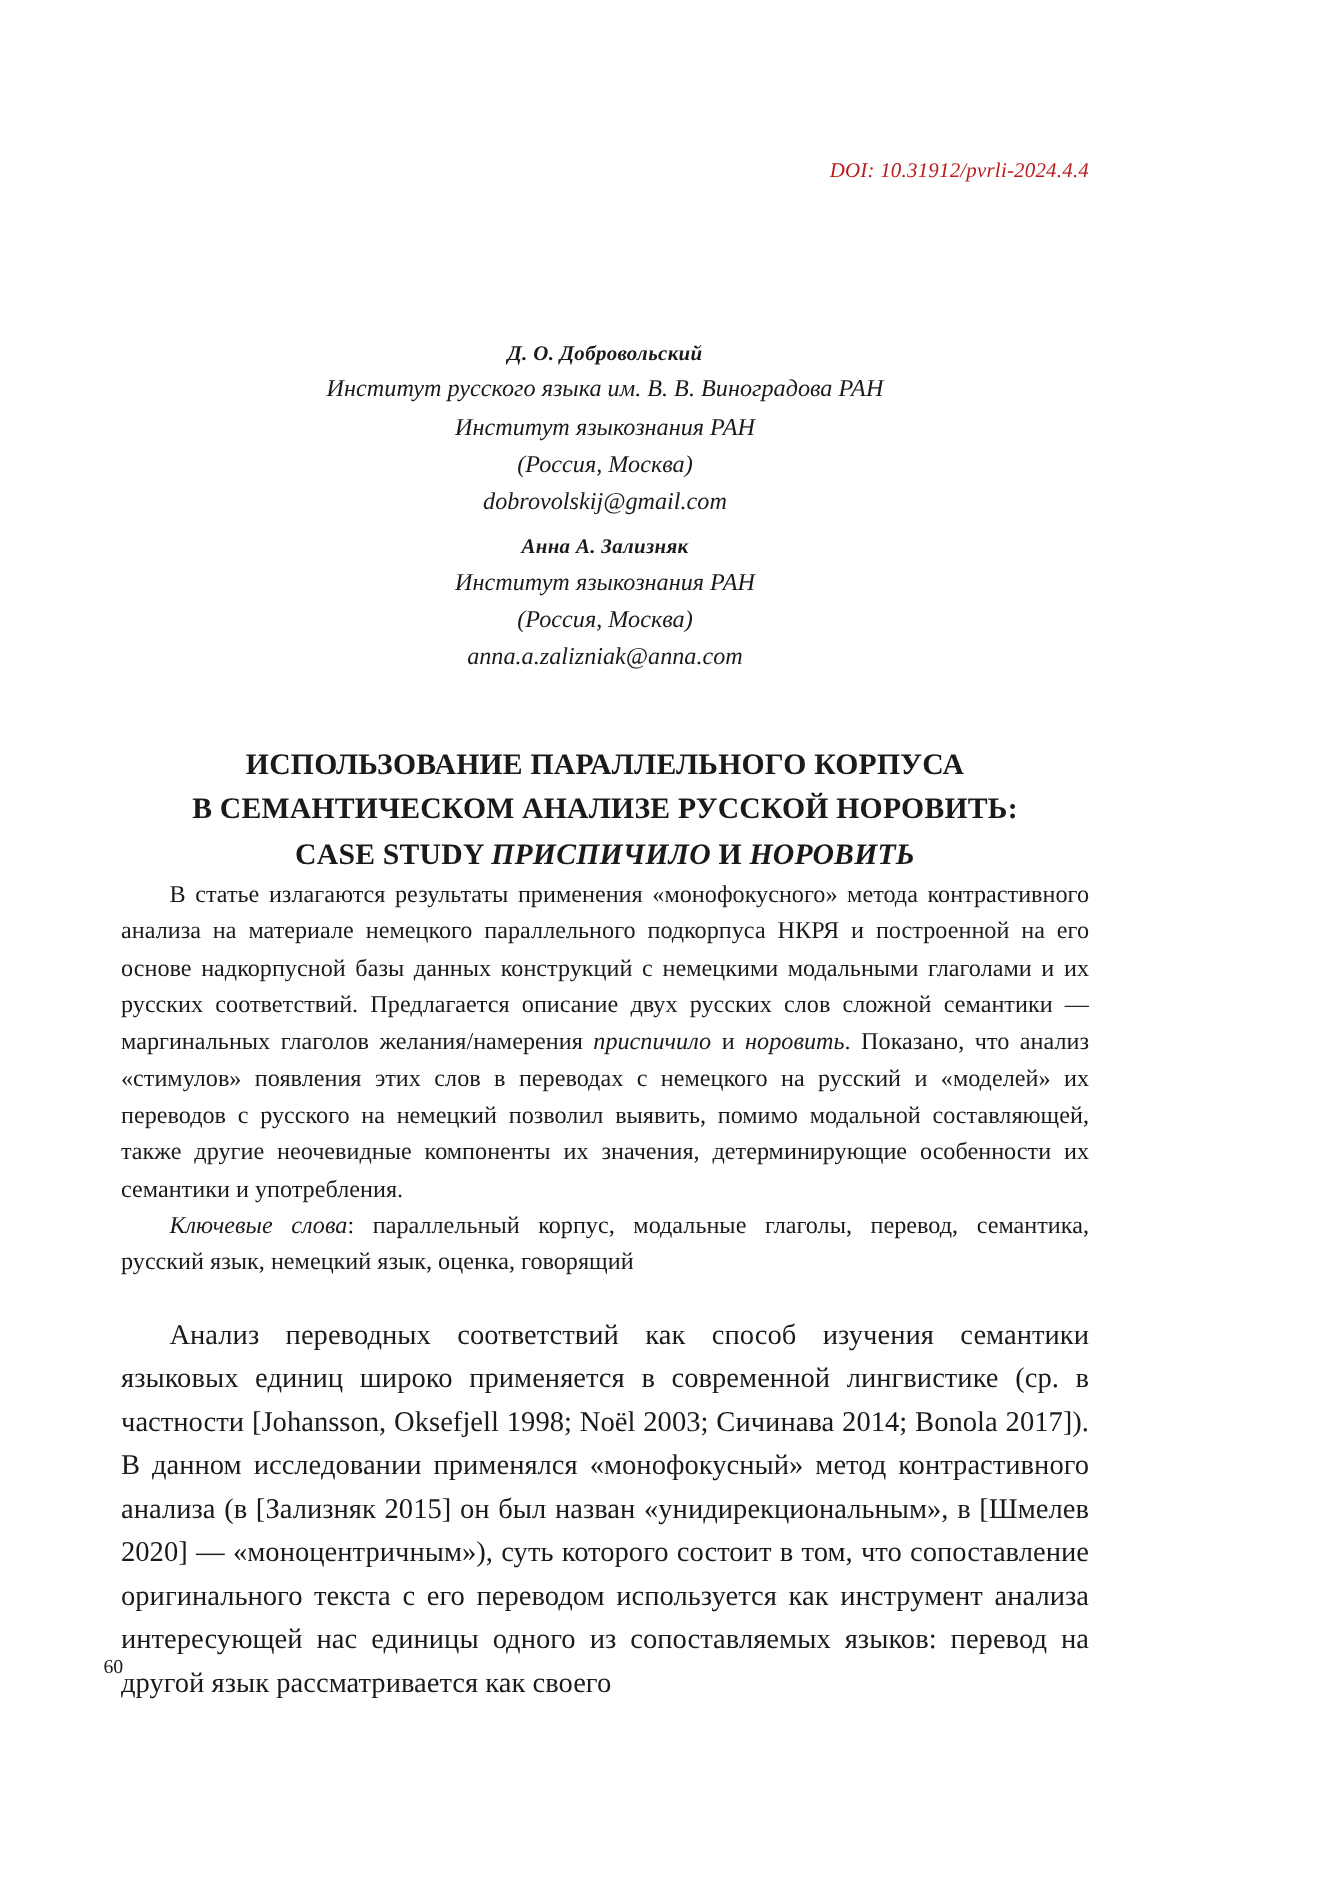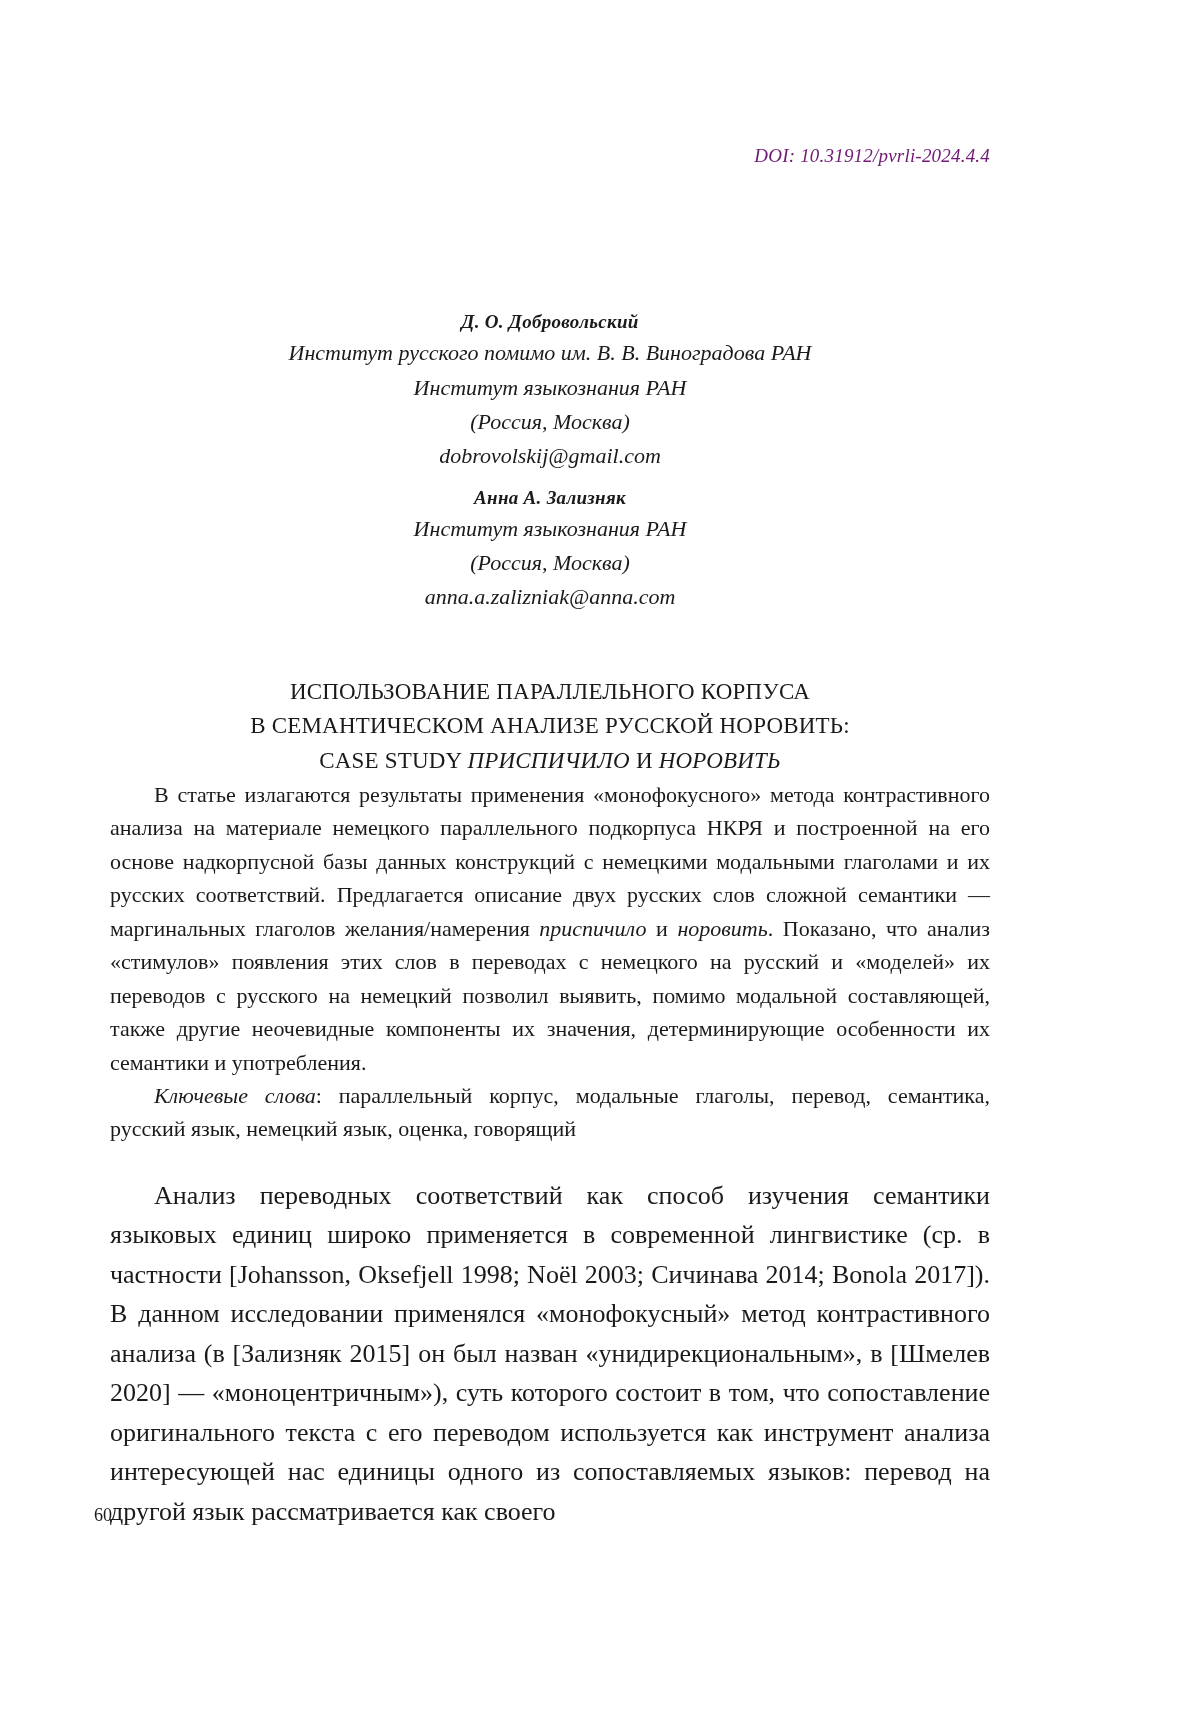--- a/index.html
+++ b/index.html
@@ -22,21 +22,21 @@
     left: 110px;
     top: 0;
     width: 880px;
   }
   .doi {
     margin-top: 145px;
     text-align: right;
     font-style: italic;
     font-size: 19px;
     letter-spacing: 0.2px;
-    color: #701a75;
+    color: #b91c1c;
   }
   .authors-block {
     margin-top: 140px;
     text-align: center;
   }
   .author-name {
     font-weight: bold;
     font-style: italic;
     font-size: 19px;
     line-height: 1.55;
@@ -51,22 +51,22 @@
     font-style: italic;
     font-size: 22px;
     line-height: 1.55;
   }
   .author-gap {
     height: 10px;
   }
   .title {
     margin-top: 60px;
     text-align: center;
-    font-weight: normal;
-    font-size: 23px;
+    font-weight: bold;
+    font-size: 27px;
     line-height: 1.5;
     letter-spacing: 0.2px;
   }
   .title .it {
     font-style: italic;
   }
   .abstract {
     font-size: 22px;
     line-height: 1.52;
     text-align: justify;
@@ -114,21 +114,21 @@
 <body>
 
 <div class="page">
   <div class="content">
 
     <div class="doi">DOI: 10.31912/pvrli-2024.4.4</div>
 
     <div class="authors-block">
 
       <div class="author-name">Д. О. Добровольский</div>
-      <div class="affil">Институт русского помимо им. В. В. Виноградова РАН</div>
+      <div class="affil">Институт русского языка им. В. В. Виноградова РАН</div>
       <div class="affil">Институт языкознания РАН</div>
       <div class="affil">(Россия, Москва)</div>
       <div class="email">dobrovolskij@gmail.com</div>
 
       <div class="author-gap"></div>
 
       <div class="author-name">Анна А. Зализняк</div>
       <div class="affil">Институт языкознания РАН</div>
       <div class="affil">(Россия, Москва)</div>
       <div class="email">anna.a.zalizniak@anna.com</div>

